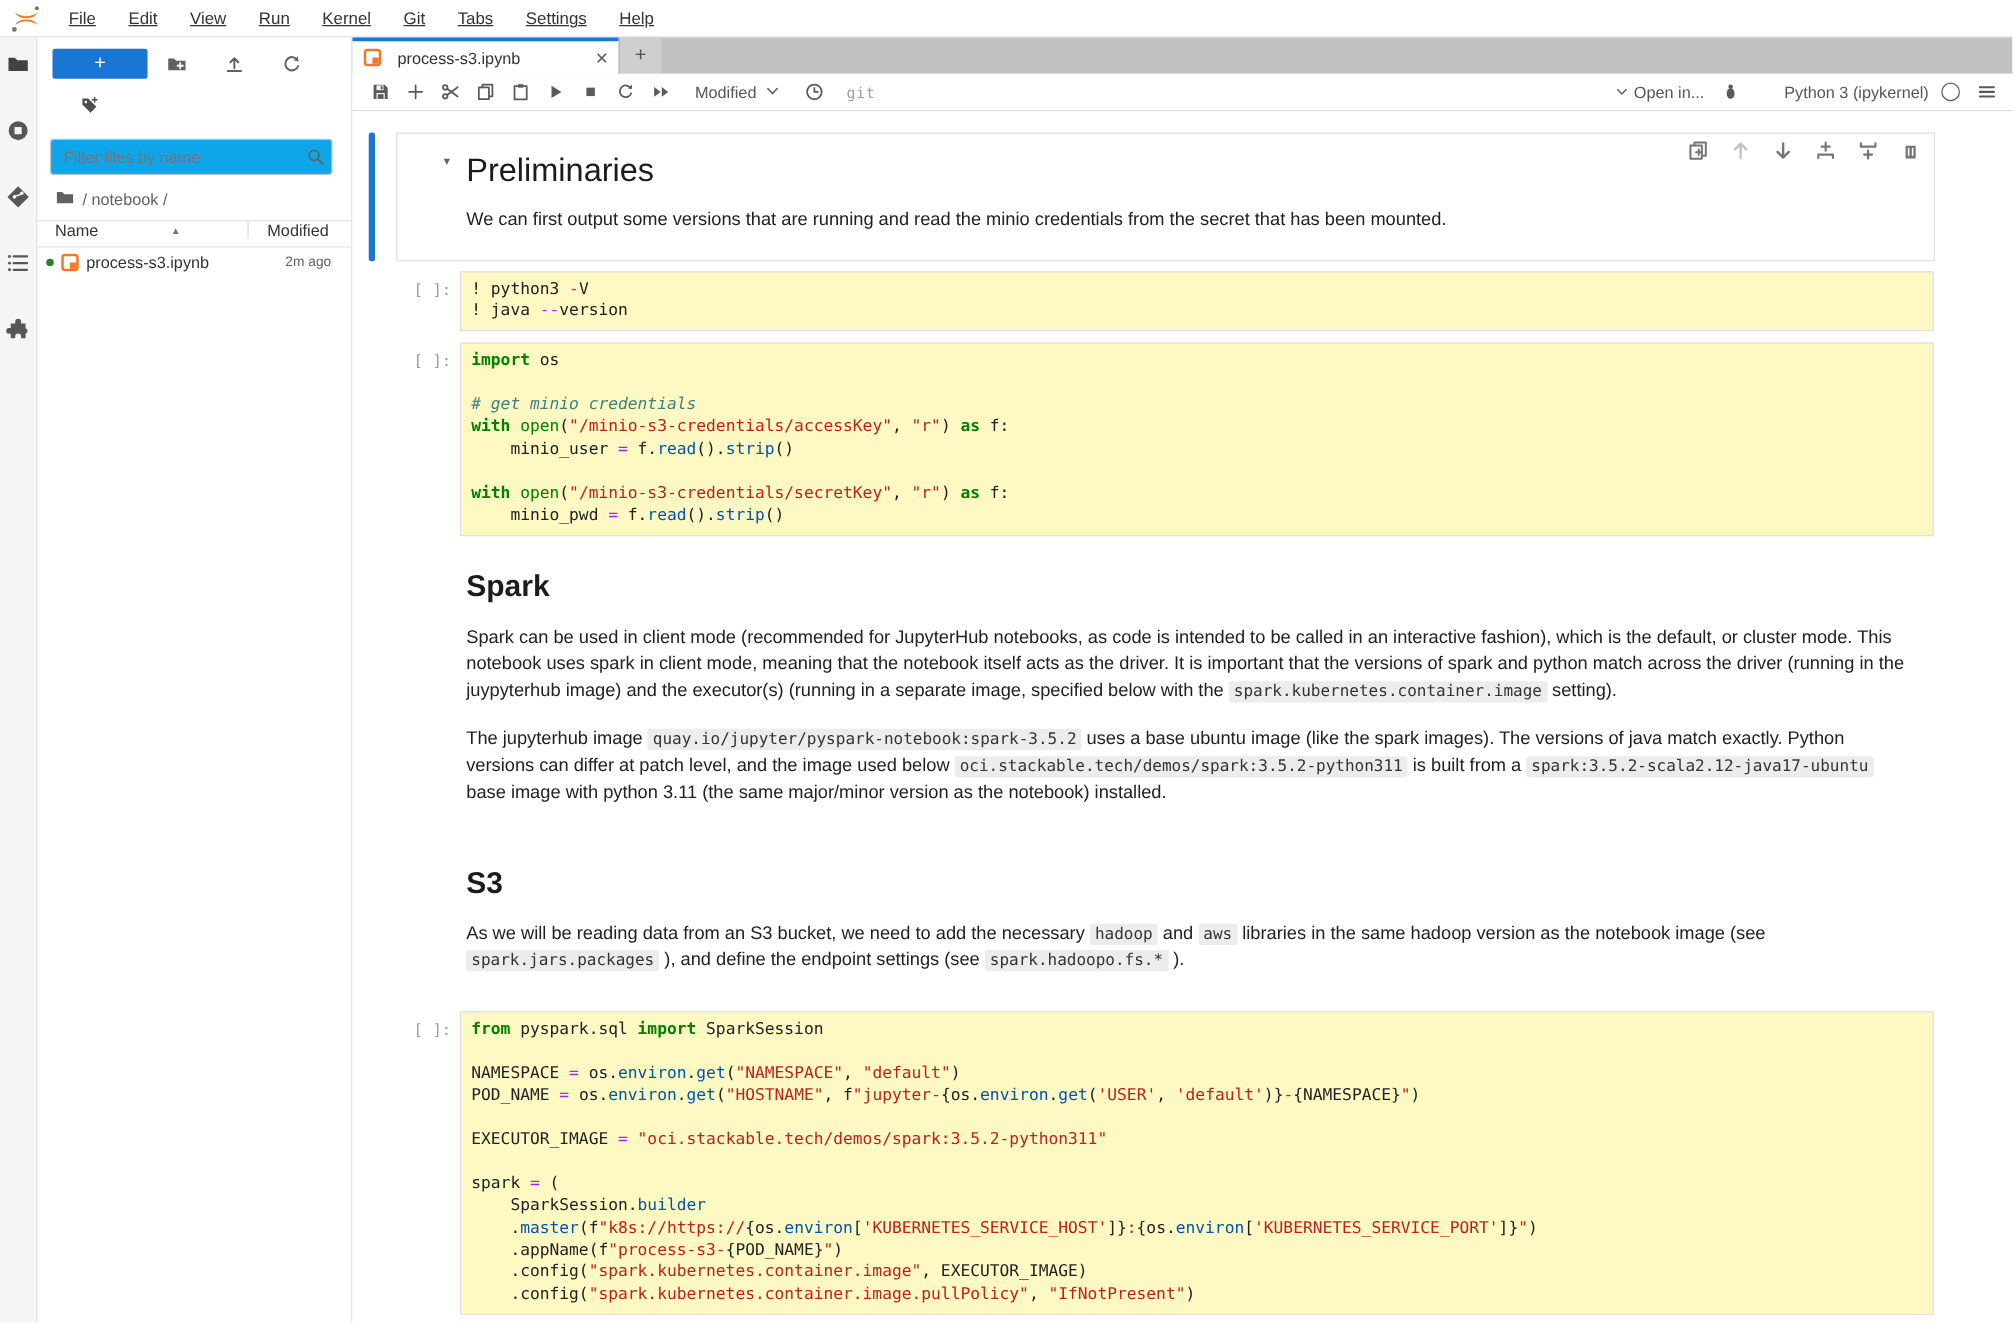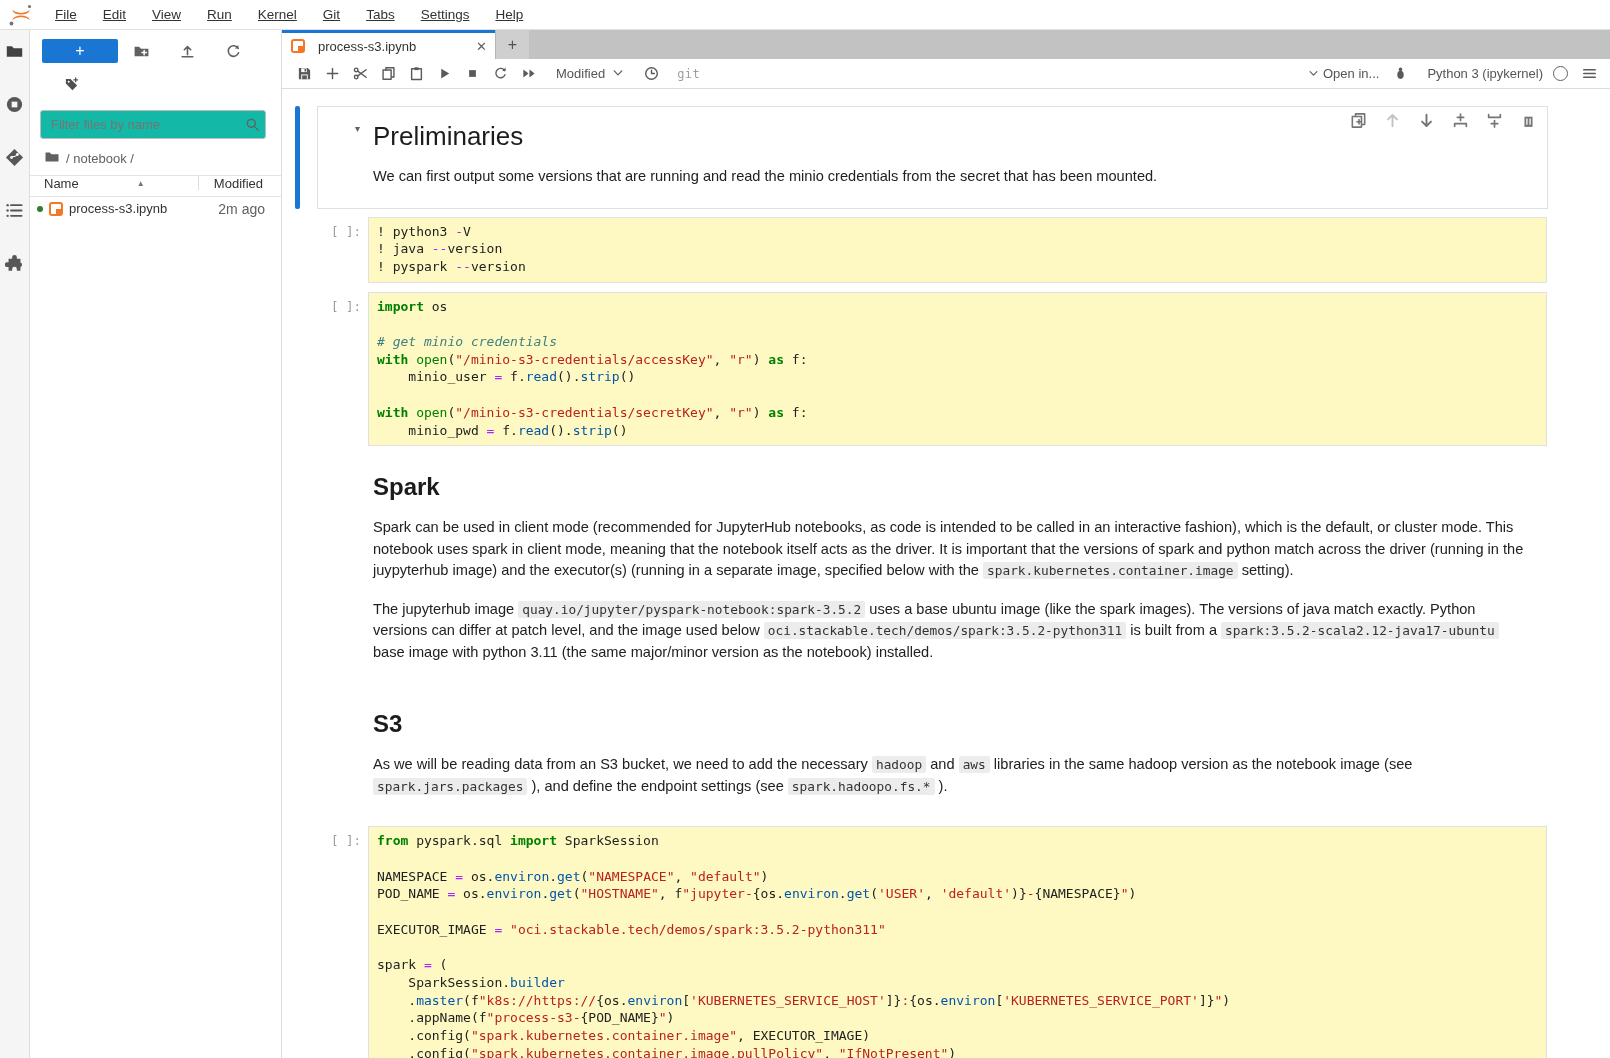--- a/index.html
+++ b/index.html
@@ -28,41 +28,41 @@
   #fb-toolbar { display:flex; align-items:center; padding:9px 10px 6px 12px; gap:0; }
   #new-launcher { width:76px; height:24px; background:#1976d2; border:none; border-radius:2px;
     color:#fff; font-size:16px; line-height:22px; cursor:pointer; }
   .fb-tool { width:46px; height:22px; display:flex; align-items:center; justify-content:center;
     color:#616161; }
   .fb-tool svg { width:17px; height:17px; }
   #fb-tag-row { padding:8px 0 4px 34px; }
   #fb-tag-row svg { width:15px; height:15px; color:#4f4f4f; }
   #fb-filter-wrap { margin:10px 12px 4px 10px; position:relative; }
   #fb-filter { width:226px; height:29px; border:1px solid #bdbdbd; border-radius:3px;
-    font-size:13px; padding:0 30px 0 10px; color:#333; background:#14b8a6;
+    font-size:13px; padding:0 30px 0 10px; color:#333; background:#0ea5e9;
     font-family:"Liberation Sans", sans-serif; }
   #fb-filter::placeholder { color:#757575; }
   #fb-filter-wrap svg { position:absolute; right:9px; top:7px; width:15px; height:15px; color:#616161; }
   #fb-breadcrumb { display:flex; align-items:center; gap:6px; padding:6px 0 7px 14px;
     font-size:13px; color:#616161; }
   #fb-breadcrumb svg { width:16px; height:16px; color:#616161; }
   #fb-header { display:flex; align-items:flex-start; border-top:1px solid #e4e4e4;
     border-bottom:1px solid #e4e4e4; height:22px; font-size:13px; color:#333; }
   #fb-col-name { flex:1; padding-left:14px; display:flex; align-items:center; gap:58px; }
   #fb-col-name .sort { font-size:8px; color:#757575; }
   #fb-header .divider { width:1px; height:14px; background:#dcdcdc; }
   #fb-col-modified { width:82px; text-align:right; padding-right:18px; }
   .fb-row { display:flex; align-items:center; height:23px; font-size:13px; color:#333; }
   .fb-row .dot { width:6px; height:6px; border-radius:50%; background:#2e7d32; margin:0 6px 0 7px; }
   .nb-file-icon { width:14px; height:14px; border:2px solid #f37726; border-radius:3px;
     background:#fff; position:relative; margin-right:6px; flex:none; }
   .nb-file-icon::after { content:""; position:absolute; right:0; bottom:0; width:5px; height:5px;
     background:#f37726; }
   .fb-row .fname { flex:1; }
-  .fb-row .fmod { width:78px; text-align:right; padding-right:16px; color:#616161; font-size:14px; }
+  .fb-row .fmod { width:78px; text-align:right; padding-right:16px; color:#616161; font-size:11px; }
 
   
   #workspace { flex:1; display:flex; flex-direction:column; min-width:0; }
   #tabbar { height:29px; background:#c2c2c2; display:flex; align-items:stretch; }
   #tab-active { width:213px; background:#fff; border-top:3px solid #1976d2;
     display:flex; align-items:center; padding:0 8px 0 9px; font-size:13px; color:#333; gap:7px; }
   #tab-active .title { flex:1; }
   #tab-active .close { color:#616161; font-size:13px; }
   #new-tab { width:34px; background:#cfcfcf; border-left:1px solid #b5b5b5;
     display:flex; align-items:center; justify-content:center; color:#515151; font-size:16px; }
@@ -73,21 +73,21 @@
     color:#5a5a5a; }
   .tb-icon svg { width:15px; height:15px; }
   #celltype { display:flex; align-items:center; gap:8px; font-size:13px; color:#555;
     margin:0 14px 0 14px; }
   #celltype svg { width:10px; height:10px; color:#616161; }
   #git-status { font-size:12px; color:#9e9e9e; margin-left:12px; letter-spacing:.5px;
     font-family:"DejaVu Sans Mono", monospace; }
   #tb-right { margin-left:auto; display:flex; align-items:center; gap:10px; }
   #open-in { display:flex; align-items:center; gap:5px; font-size:13px; color:#555; }
   #open-in svg { width:9px; height:9px; color:#616161; }
-  #kernel-name { font-size:13px; color:#555; margin-left:6px; }
+  #kernel-name { font-size:13px; color:#555; margin-left:22px; }
   #kernel-status { width:15px; height:15px; border:1.5px solid #616161; border-radius:50%; }
   #tb-right .tb-icon { width:22px; }
 
   
   #notebook { flex:1; overflow:hidden; background:#fff; padding:17px 62px 0 13px; }
   .cell { position:relative; display:flex; margin-bottom:7px; }
   .cell-bar { width:5px; border-radius:2px; flex:none; background:transparent; margin-right:17px; }
   .cell.selected > .cell-bar { background:#1976d2; }
   .cell-box { flex:1; display:flex; border:1px solid transparent; position:relative; min-width:0; }
   .cell.selected > .cell-box { border-color:#e0e0e0; background:#fff; }
@@ -381,21 +381,20 @@
         <div class="cell">
           <div class="cell-bar"></div>
           <div class="cell-box">
             <div class="gutter">
               <span class="prompt">[ ]:</span>
             </div>
             <div class="cell-content">
               <div class="code-editor">
                 <div class="code-line"><span class="tk-pl">! python3 </span><span class="tk-op">-</span><span class="tk-pl">V</span></div>
                 <div class="code-line"><span class="tk-pl">! java </span><span class="tk-op">--</span><span class="tk-pl">version</span></div>
-                <div class="code-line"><span class="tk-pl">! pyspark </span><span class="tk-op">--</span><span class="tk-pl">version</span></div>
               </div>
             </div>
           </div>
         </div>
         <div class="cell">
           <div class="cell-bar"></div>
           <div class="cell-box">
             <div class="gutter">
               <span class="prompt">[ ]:</span>
             </div>

